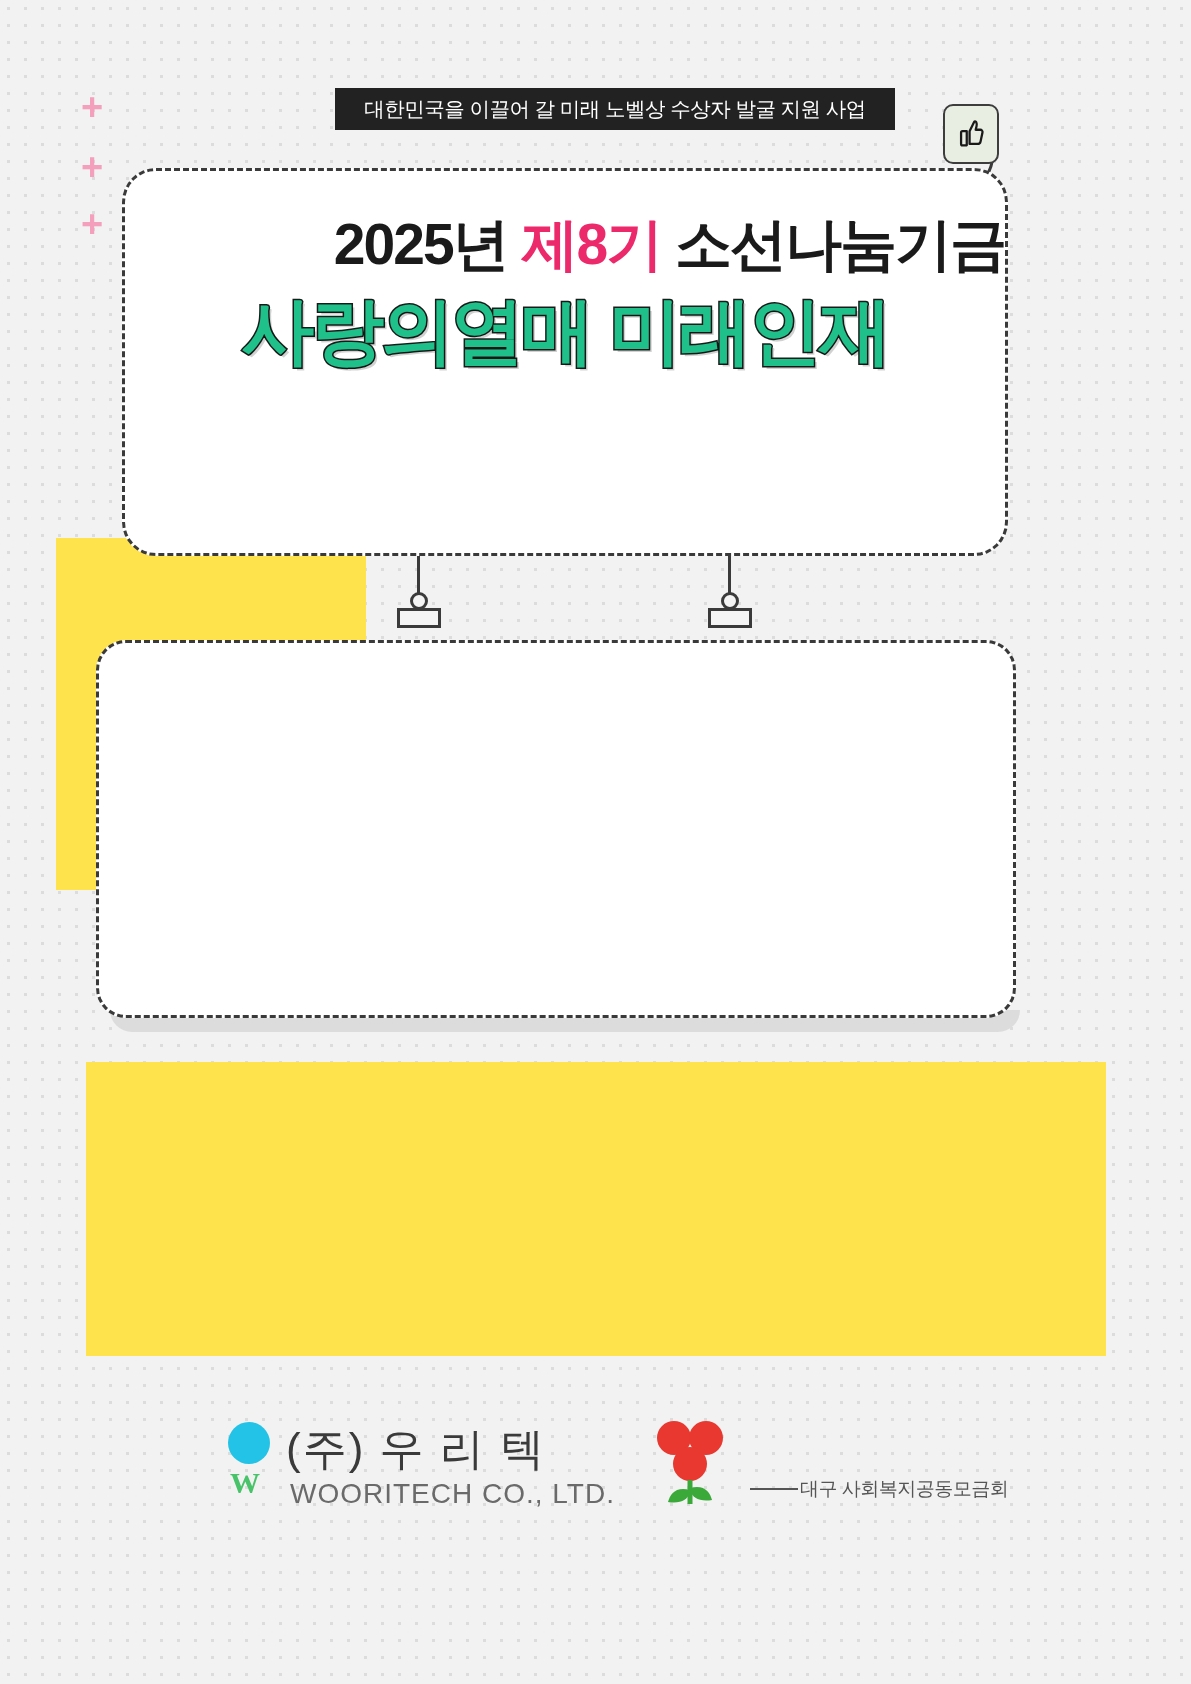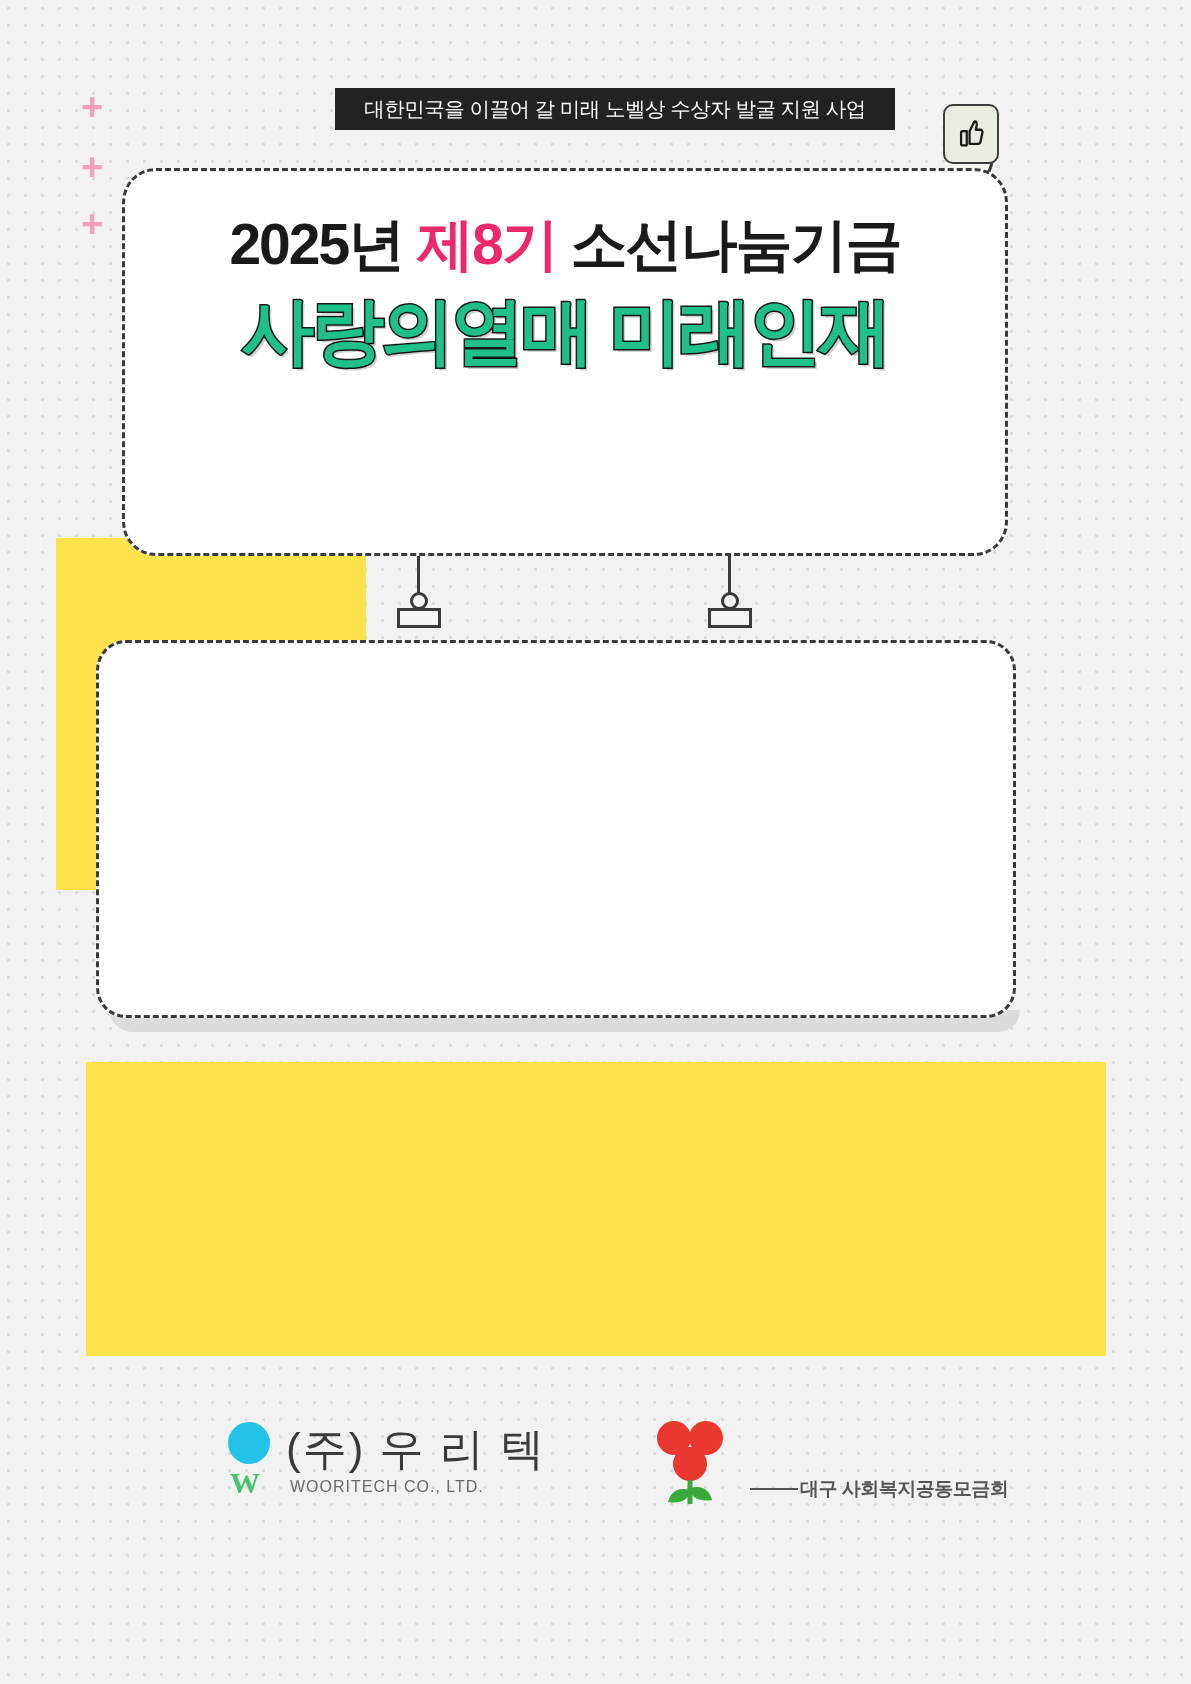--- a/index.html
+++ b/index.html
@@ -72,21 +72,21 @@
     position: absolute;
     left: 122px; top: 168px;
     width: 886px; height: 388px;
     background: #ffffff;
     border: 3px dashed #3a3a3a;
     border-radius: 34px;
     z-index: 3;
   }
   .title-line1 {
     position: absolute; left: 0; top: 36px; width: 100%;
-    text-align: center;
+    text-align: right;
     font-size: 57px; font-weight: 900; letter-spacing: -2px;
     color: #1a1a1a;
     white-space: nowrap;
   }
   .title-line1 .pink { color: #ec2a6b; }
   .title-line2, .title-line3 {
     position: absolute; left: 0; width: 100%;
     text-align: center;
     font-size: 73px; font-weight: 900; letter-spacing: -3px;
     color: #1fc08a;
@@ -227,37 +227,36 @@
     font-size: 30px; color: #49c36a; font-weight: 700;
     font-family: "Liberation Serif", serif;
   }
   .wt-name {
     position: absolute; left: 58px; top: 0;
     font-size: 44px; font-weight: 400; color: #3a3a3a; letter-spacing: 2px;
     white-space: nowrap;
   }
   .wt-sub {
     position: absolute; left: 62px; top: 58px;
-    font-size: 16px; color: #6a6a6a; letter-spacing: 1px;
+    font-size: 28px; color: #6a6a6a; letter-spacing: 1px;
     white-space: nowrap;
   }
   .logo-fruit {
     position: absolute; left: 640px; top: 1412px;
     width: 380px; height: 110px;
   }
   .fruit-title {
     position: absolute; left: 110px; top: 4px;
     font-size: 45px; font-weight: 800; color: #3a3a3a; letter-spacing: -1px;
     white-space: nowrap;
   }
   .fruit-sub {
     position: absolute; left: 160px; top: 64px;
     font-size: 19px; color: #555; letter-spacing: -0.5px;
     white-space: nowrap;
-    font-weight: bold;
   }
   .fruit-rule {
     position: absolute; left: 110px; top: 76px; width: 48px;
     border-top: 2px solid #555;
   }
   .fruit-icon { position: absolute; left: 0; top: 0; width: 100px; height: 100px; }
 </style>
 </head>
 <body>
 

